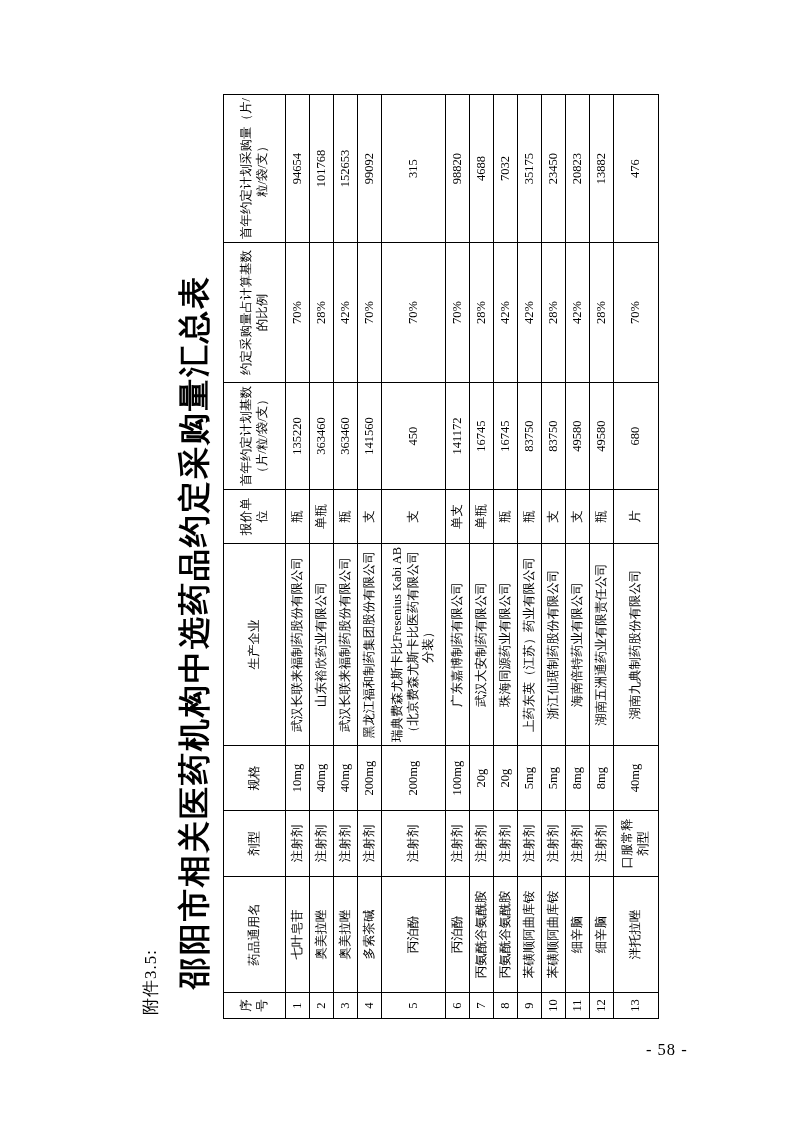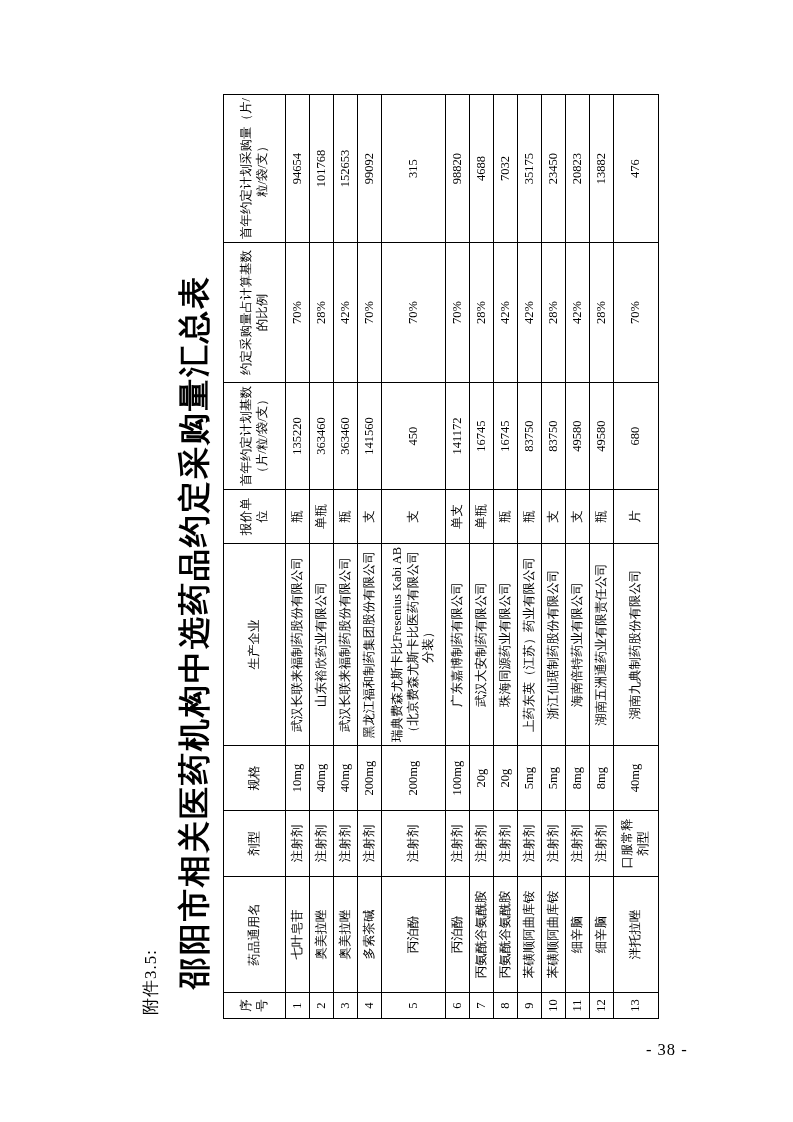--- a/index.html
+++ b/index.html
@@ -220,14 +220,14 @@
           <td>湖南九典制药股份有限公司</td>
           <td>片</td>
           <td>680</td>
           <td>70%</td>
           <td>476</td>
         </tr>
       </tbody>
     </table>
   </div>
 
-  <div class="pageno">- 38 -</div>
+  <div class="pageno">- 58 -</div>
 </div>
 
 </body></html>

